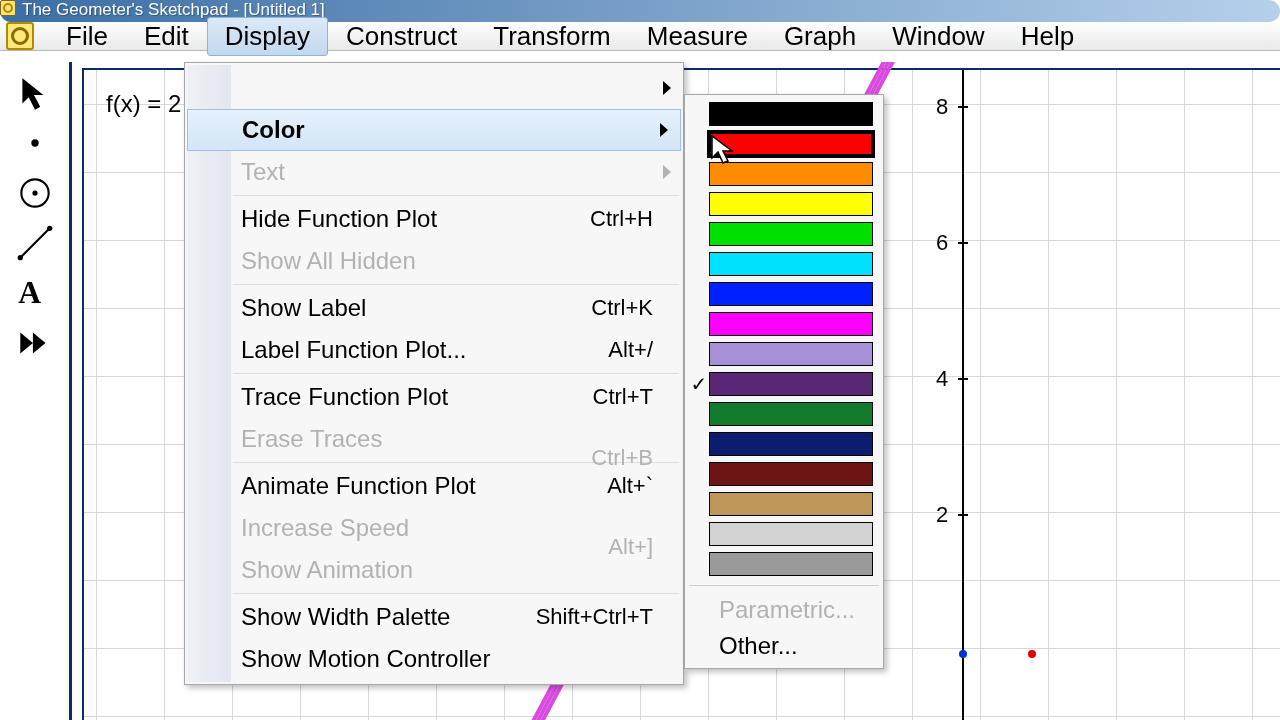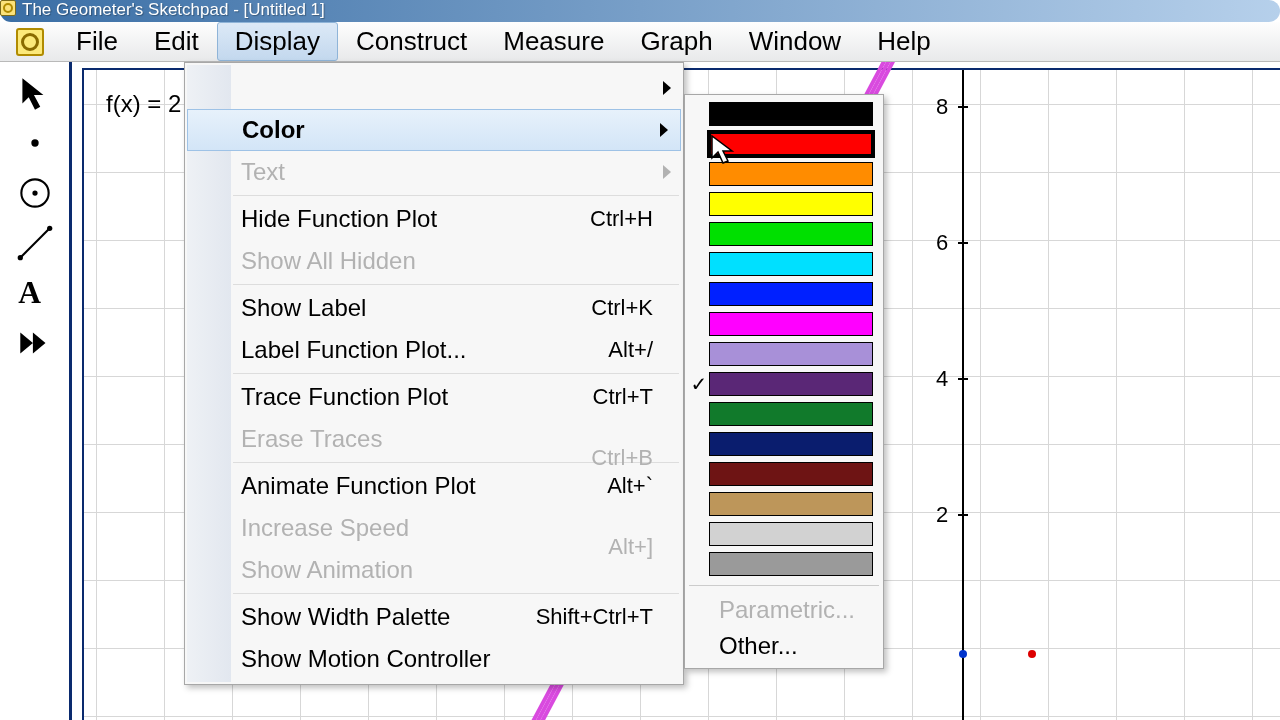--- a/index.html
+++ b/index.html
@@ -26,25 +26,25 @@
     border: 2px solid #b08b00;
     border-radius: 50%;
   }
   .titlebar .title {
     color: #fff; font-size: 17px; font-weight: 500;
     text-shadow: 1px 1px 1px rgba(0,0,0,.3);
   }
 
   
   .menubar {
-    height: 40px;
+    height: 29px;
     background: linear-gradient(#fefefe, #e8e9ea);
     border-bottom: 1px solid #b9b9b9;
     display: flex; align-items: center;
-    padding-left: 16px;
+    padding-left: 6px;
   }
   .menubar .mbicon {
     width: 28px; height: 28px;
     background: #fce97a;
     border: 2px solid #b08b00;
     border-radius: 3px;
     margin-right: 14px;
     position: relative;
   }
   .menubar .mbicon::before {
@@ -249,20 +249,21 @@
   <div class="appicon"></div>
   <div class="title">The Geometer's Sketchpad - [Untitled 1]</div>
 </div>
 
 <div class="menubar">
   <div class="mbicon"></div>
   <div class="mitem">File</div>
   <div class="mitem">Edit</div>
   <div class="mitem open">Display</div>
   <div class="mitem">Construct</div>
+  <div class="mitem">Transform</div>
   <div class="mitem">Measure</div>
   <div class="mitem">Graph</div>
   <div class="mitem">Window</div>
   <div class="mitem">Help</div>
 </div>
 
 <div class="workspace">
   <div class="toolbar">
     <div class="tool">
       <svg viewBox="0 0 40 40">

